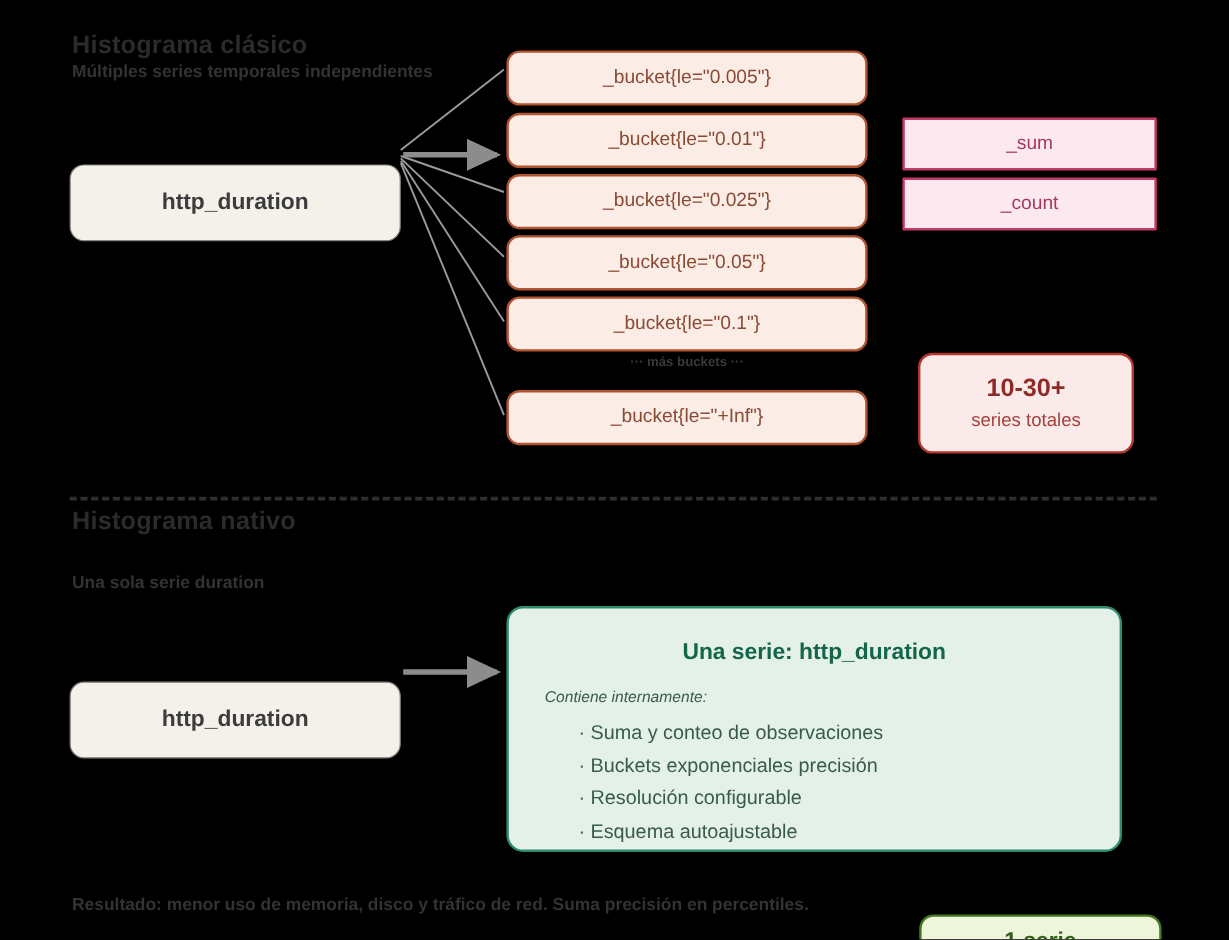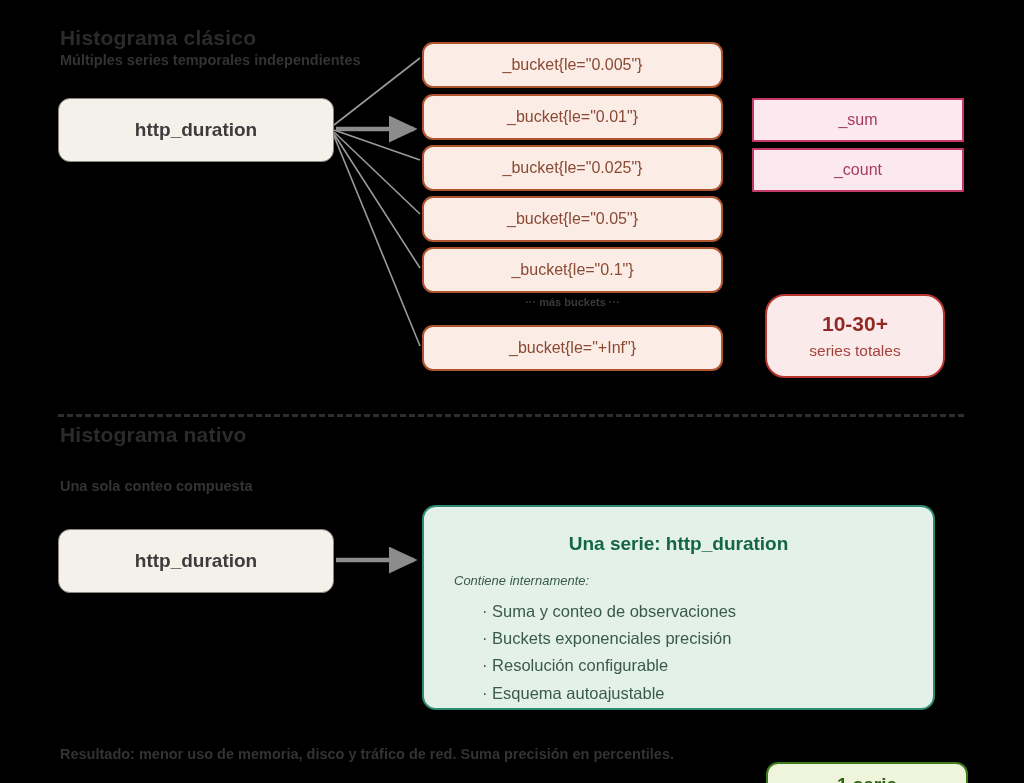--- a/index.html
+++ b/index.html
@@ -46,20 +46,21 @@
   }
 
   
   .metric-box {
     background: #f4f1eb;
     border: 1.5px solid #8a857c;
     border-radius: 12px;
     font-size: 19px;
     font-weight: bold;
     color: #3c3c3c;
+    margin-top: 39px;
   }
 
   
   .bucket-box {
     background: #fbece6;
     border: 2px solid #b0532f;
     border-radius: 11px;
     font-size: 16px;
     color: #8a4a33;
   }
@@ -70,21 +71,21 @@
     border: 2px solid #c4396b;
     border-radius: 1px;
     font-size: 16px;
     color: #a53a5f;
   }
 
   
   .total-box {
     background: #fbeaea;
     border: 2.5px solid #b5352f;
-    border-radius: 20px;
+    border-radius: 12px;
     color: #9c2c28;
     gap: 6px;
   }
   .total-box .big {
     font-size: 21px;
     font-weight: bold;
     color: #8f2a26;
   }
   .total-box .small {
     font-size: 15.5px;
@@ -228,21 +229,21 @@
   </div>
 
   <div class="abs box total-box" style="left:765px; top:294px; width:180px; height:84px;">
     <span class="big">10-30+</span>
     <span class="small">series totales</span>
   </div>
 
   <div class="abs divider" style="left:58px; top:414px; width:906px;"></div>
 
   <div class="abs sec-title" style="left:60px; top:423px;">Histograma nativo</div>
-  <div class="abs sec-sub" style="left:60px; top:478px;">Una sola conteo compuesta</div>
+  <div class="abs sec-sub" style="left:60px; top:478px;">Una sola serie duration</div>
 
   <div class="abs box metric-box" style="left:58px; top:529px; width:276px; height:64px;">
     <span>http_duration</span>
   </div>
 
   <div class="abs native-box" style="left:422px; top:505px; width:513px; height:205px;">
     <div class="native-title">Una serie: http_duration</div>
     <div class="native-lead">Contiene internamente:</div>
     <ul class="native-list">
       <li>· Suma y conteo de observaciones</li>

